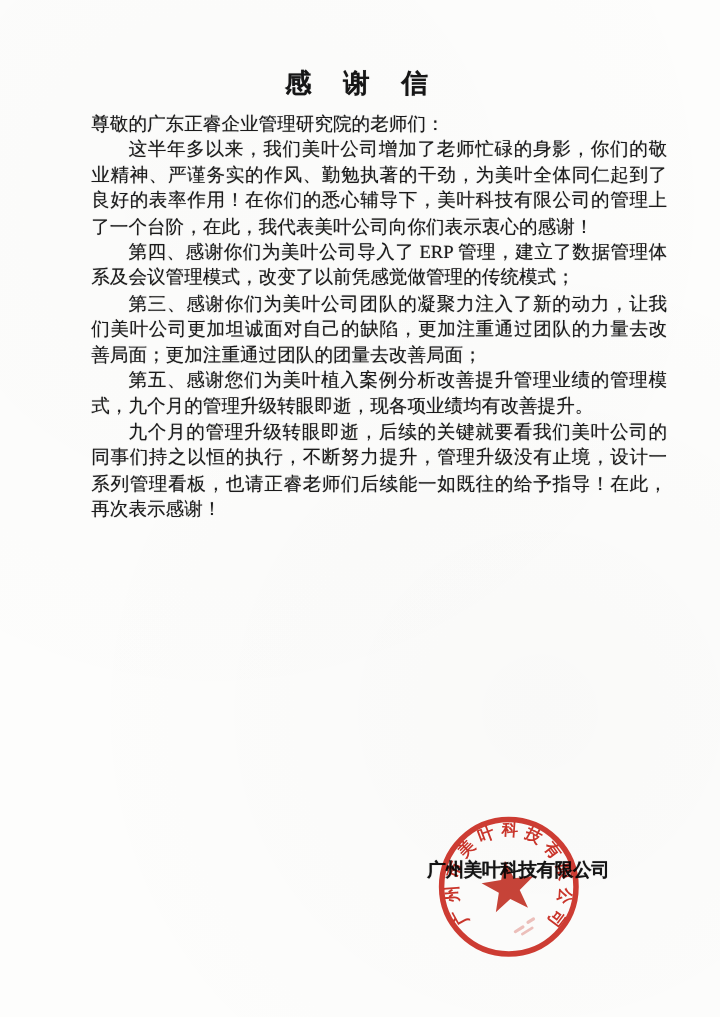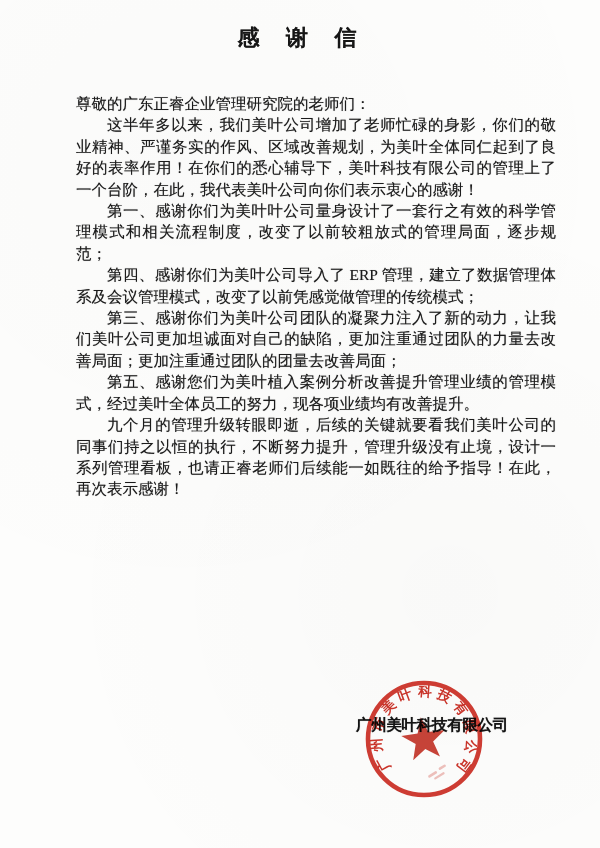--- a/index.html
+++ b/index.html
@@ -15,21 +15,21 @@
     background:
       radial-gradient(circle at 30% 20%, rgba(0,0,0,0.012), transparent 60%),
       radial-gradient(circle at 75% 70%, rgba(0,0,0,0.015), transparent 55%),
       #fdfdfc;
     overflow: hidden;
     font-family: "Liberation Serif", "DejaVu Serif", serif;
     color: #1b1b1b;
   }
   .letter-title {
     margin: 0;
-    padding-top: 25px;
+    padding-top: 57px;
     text-align: center;
     font-size: 22px;
     line-height: 26px;
     font-weight: bold;
     letter-spacing: 6px;
     word-spacing: 9px;
     color: #161616;
     text-shadow: 0 0 0.6px rgba(0,0,0,0.55);
   }
   .content {
@@ -89,25 +89,24 @@
 </style>
 </head>
 <body>
 
 <div class="page">
 
   <h1 class="letter-title">感 谢 信</h1>
 
   <div class="content">
     <p class="salutation">尊敬的广东正睿企业管理研究院的老师们：</p>
-    <p class="body-para">这半年多以来，我们美叶公司增加了老师忙碌的身影，你们的敬业精神、严谨务实的作风、区域改善规划，为美叶全体同仁起到了良好的表率作用！在你们的悉心辅导下，美叶科技有限公司的管理上了一个台阶，在此，我代表美叶公司向你们表示衷心的感谢！</p>
-    <p class="body-para">第一、感谢你们为美叶叶公司量身设计了一套行之有效的科学管理模式和相关流程制度，改变了以前较粗放式的管理局面，逐步规范；</p>
+    <p class="body-para">这半年多以来，我们美叶公司增加了老师忙碌的身影，你们的敬业精神、严谨务实的作风、勤勉执著的干劲，为美叶全体同仁起到了良好的表率作用！在你们的悉心辅导下，美叶科技有限公司的管理上了一个台阶，在此，我代表美叶公司向你们表示衷心的感谢！</p>
     <p class="body-para">第四、感谢你们为美叶公司导入了 ERP 管理，建立了数据管理体系及会议管理模式，改变了以前凭感觉做管理的传统模式；</p>
     <p class="body-para">第三、感谢你们为美叶公司团队的凝聚力注入了新的动力，让我们美叶公司更加坦诚面对自己的缺陷，更加注重通过团队的力量去改善局面；更加注重通过团队的团量去改善局面；</p>
-    <p class="body-para">第五、感谢您们为美叶植入案例分析改善提升管理业绩的管理模式，经过美叶全体员工的努力，现各项业绩均有改善提升。</p>
+    <p class="body-para">第五、感谢您们为美叶植入案例分析改善提升管理业绩的管理模式，九个月的管理升级转眼即逝，现各项业绩均有改善提升。</p>
     <p class="body-para">九个月的管理升级转眼即逝，后续的关键就要看我们美叶公司的同事们持之以恒的执行，不断努力提升，管理升级没有止境，设计一系列管理看板，也请正睿老师们后续能一如既往的给予指导！在此，再次表示感谢！</p>
   </div>
 
   <div class="signature-block">
     <span class="signature-text">广州美叶科技有限公司</span>
   </div>
 
   <div class="stamp">
     <svg viewBox="0 0 124 124" xmlns="http://www.w3.org/2000/svg">
       <defs>

